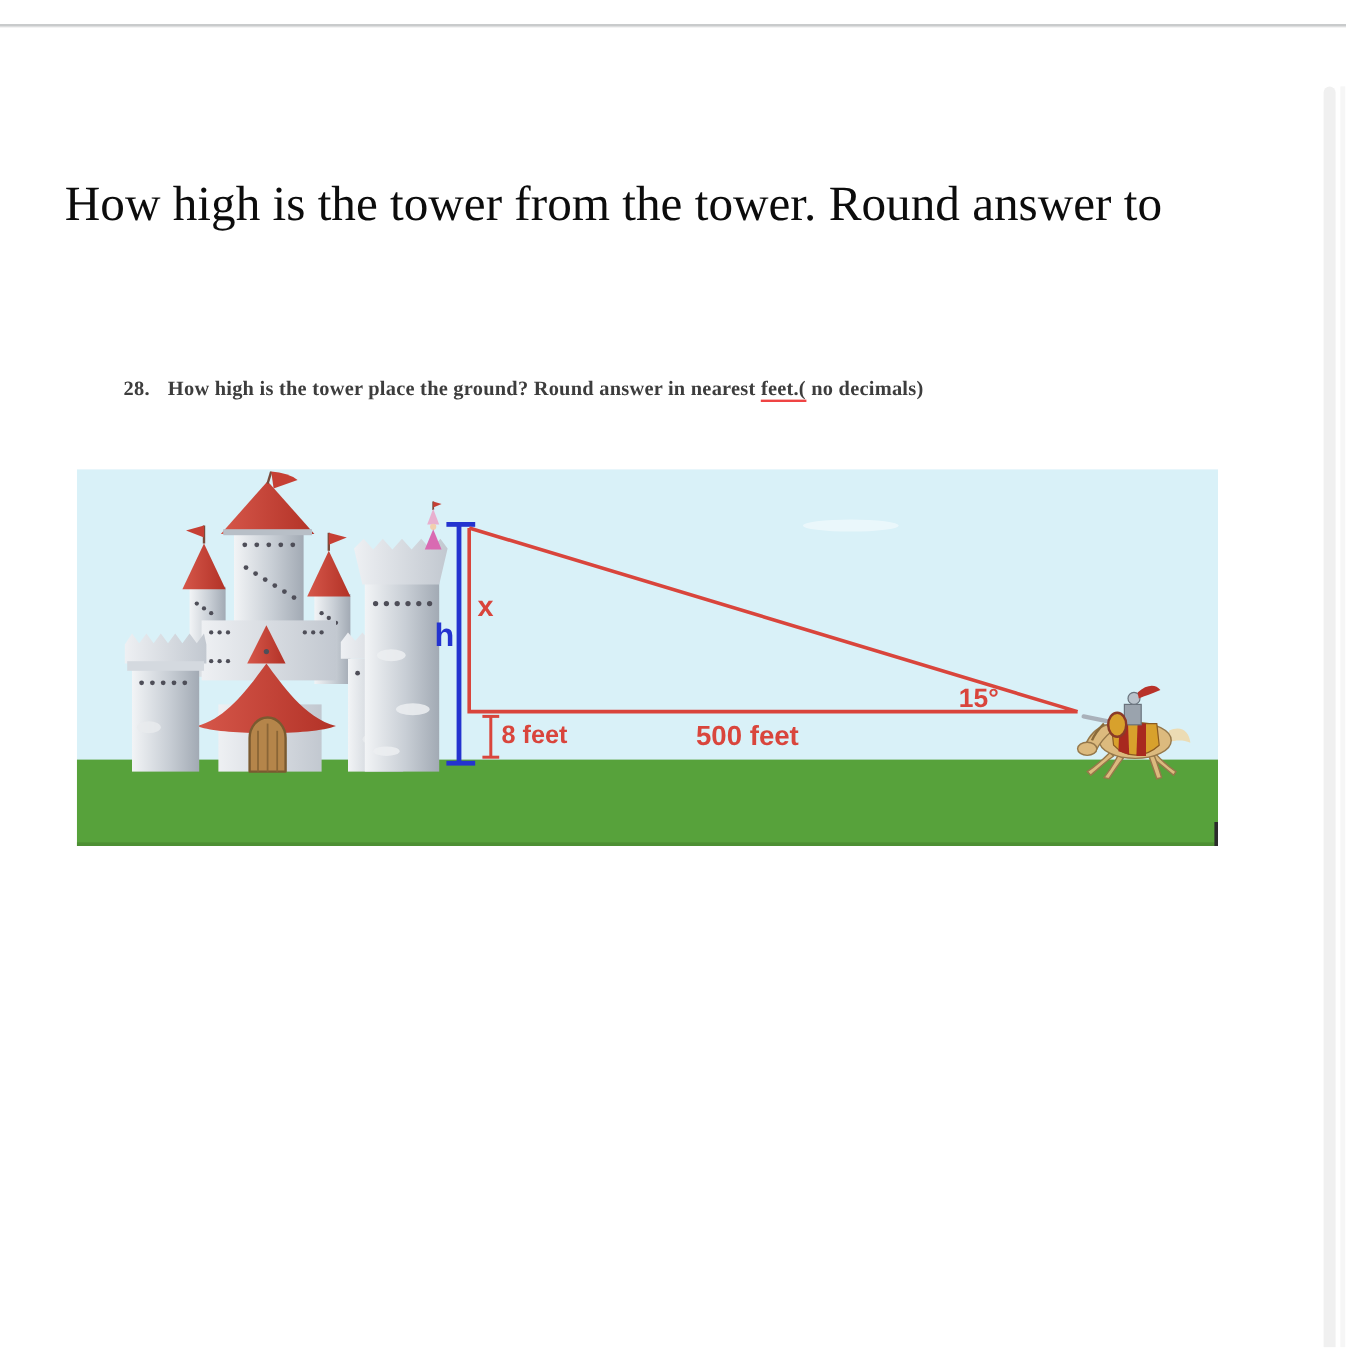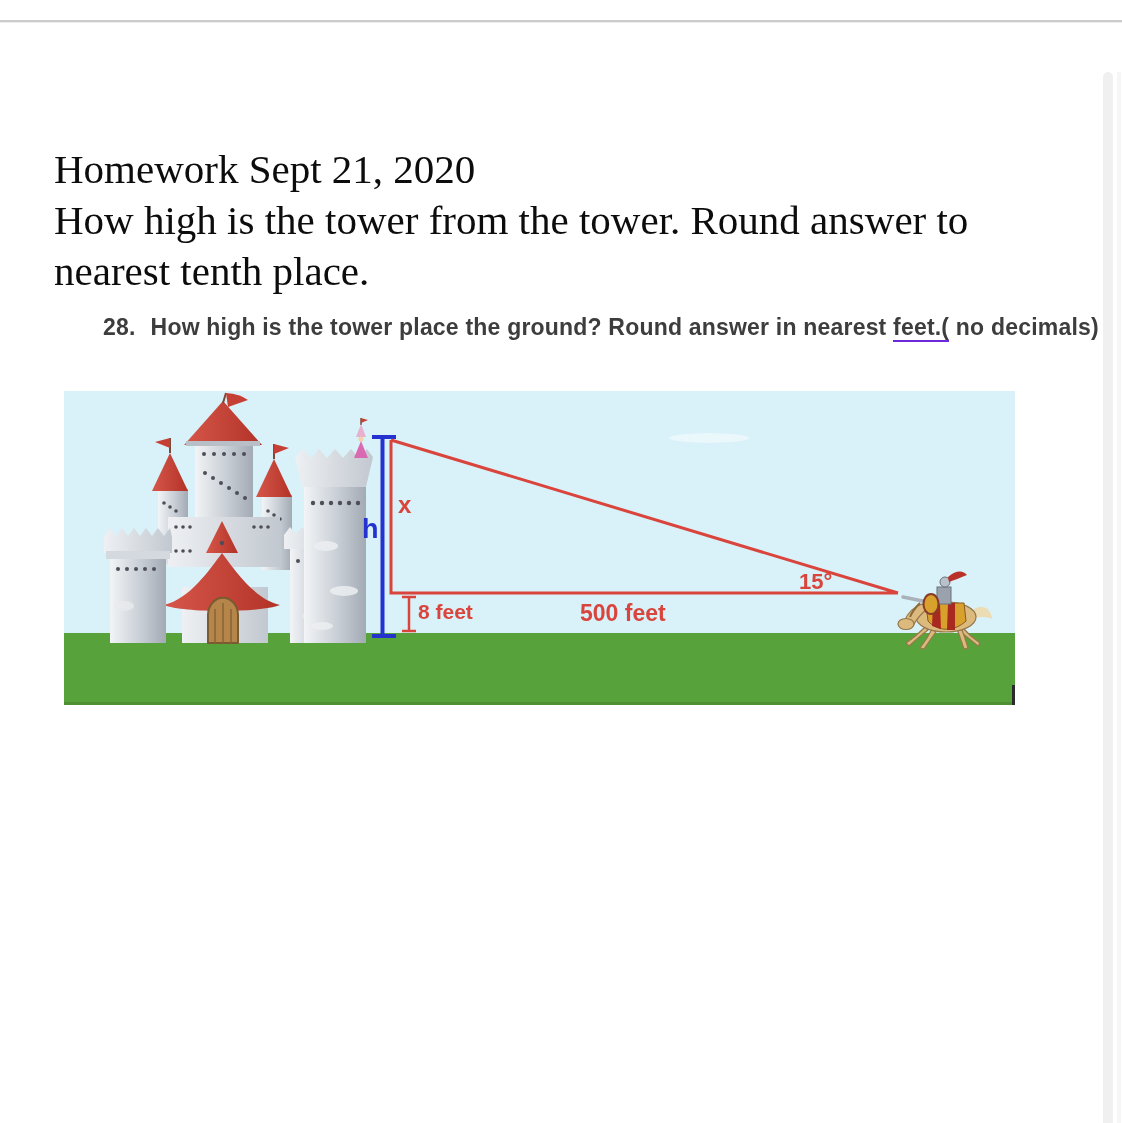--- a/index.html
+++ b/index.html
@@ -7,39 +7,37 @@
         font-family:"Liberation Sans",sans-serif;}
   .top-divider{position:absolute;top:20px;left:0;right:0;height:2px;background:#c9cbcc;
         box-shadow:0 1px 0 #ececec;}
   .scroll-track{position:absolute;right:9px;top:72px;bottom:0;width:10px;background:#f0f0f0;
         border-radius:6px 6px 0 0;}
   .scroll-edge{position:absolute;right:1px;top:72px;bottom:0;width:4px;background:#f6f6f6;}
   .title-block{position:absolute;left:54px;top:144px;width:1020px;
         font-family:"Liberation Serif",serif;font-size:41px;line-height:51px;color:#0c0c0c;
         letter-spacing:0px;}
   .problem-line{position:absolute;left:103px;top:314px;display:flex;gap:15px;
-        font-family:Liberation Sans, sans-serif;font-size:23px;font-weight:700;
+        font-family:Liberation Serif, serif;font-size:17px;font-weight:700;
         color:#3d3d3d;letter-spacing:0.2px;white-space:nowrap;}
-  .u-feet{border-bottom:2px solid #6d28d9;padding-bottom:0px;}
+  .u-feet{border-bottom:2px solid #ef4444;padding-bottom:0px;}
   .figure-wrap{position:absolute;left:64px;top:391px;width:951px;height:314px;}
   .fig-label{font-family:"Liberation Sans",sans-serif;font-weight:700;}
 </style>
 </head>
 <body>
 
 <div class="page">
 
   <div class="top-divider"></div>
   <div class="scroll-track"></div>
   <div class="scroll-edge"></div>
 
   <div class="title-block">
-    <div>Homework Sept 21, 2020</div>
     <div>How high is the tower from the tower. Round answer to</div>
-    <div>nearest tenth place.</div>
   </div>
 
   <div class="problem-line">
     <span>28.</span>
     <span><span>How high is the tower place the ground? Round answer in nearest </span><span class="u-feet">feet.(</span><span> no decimals)</span></span>
   </div>
 
   <div class="figure-wrap">
     <svg width="951" height="314" viewBox="0 0 951 314">
       <defs>

